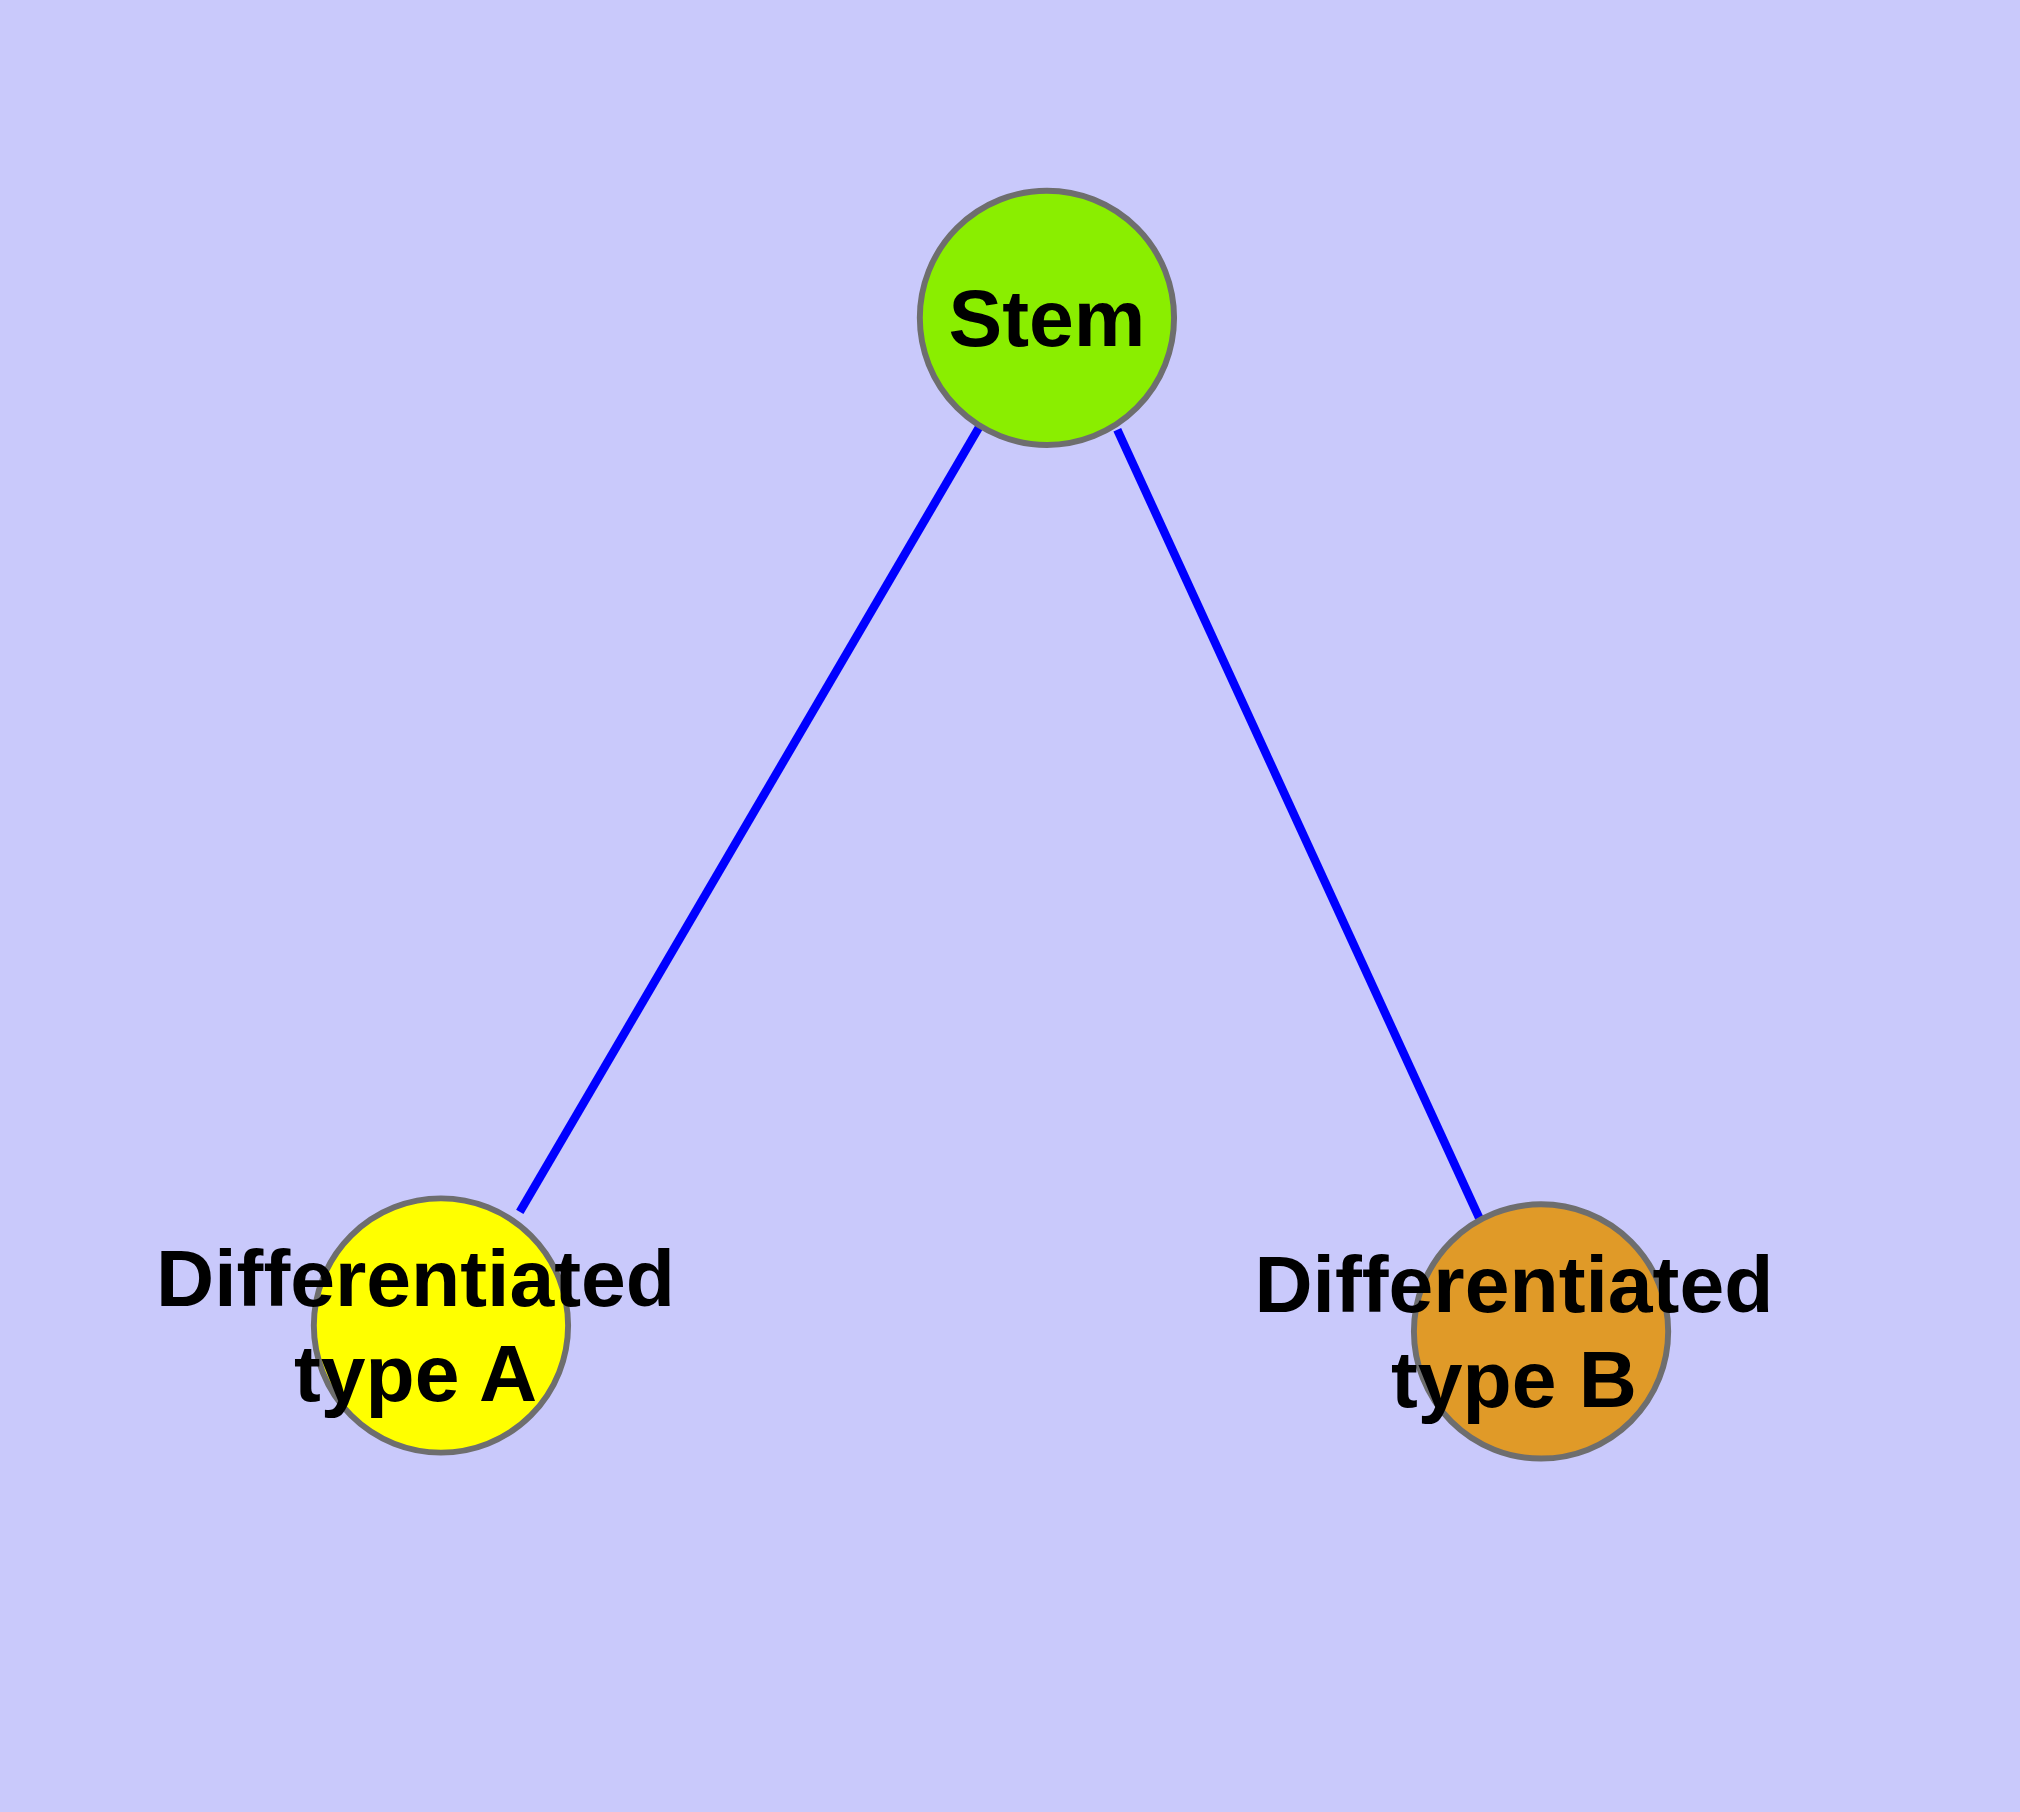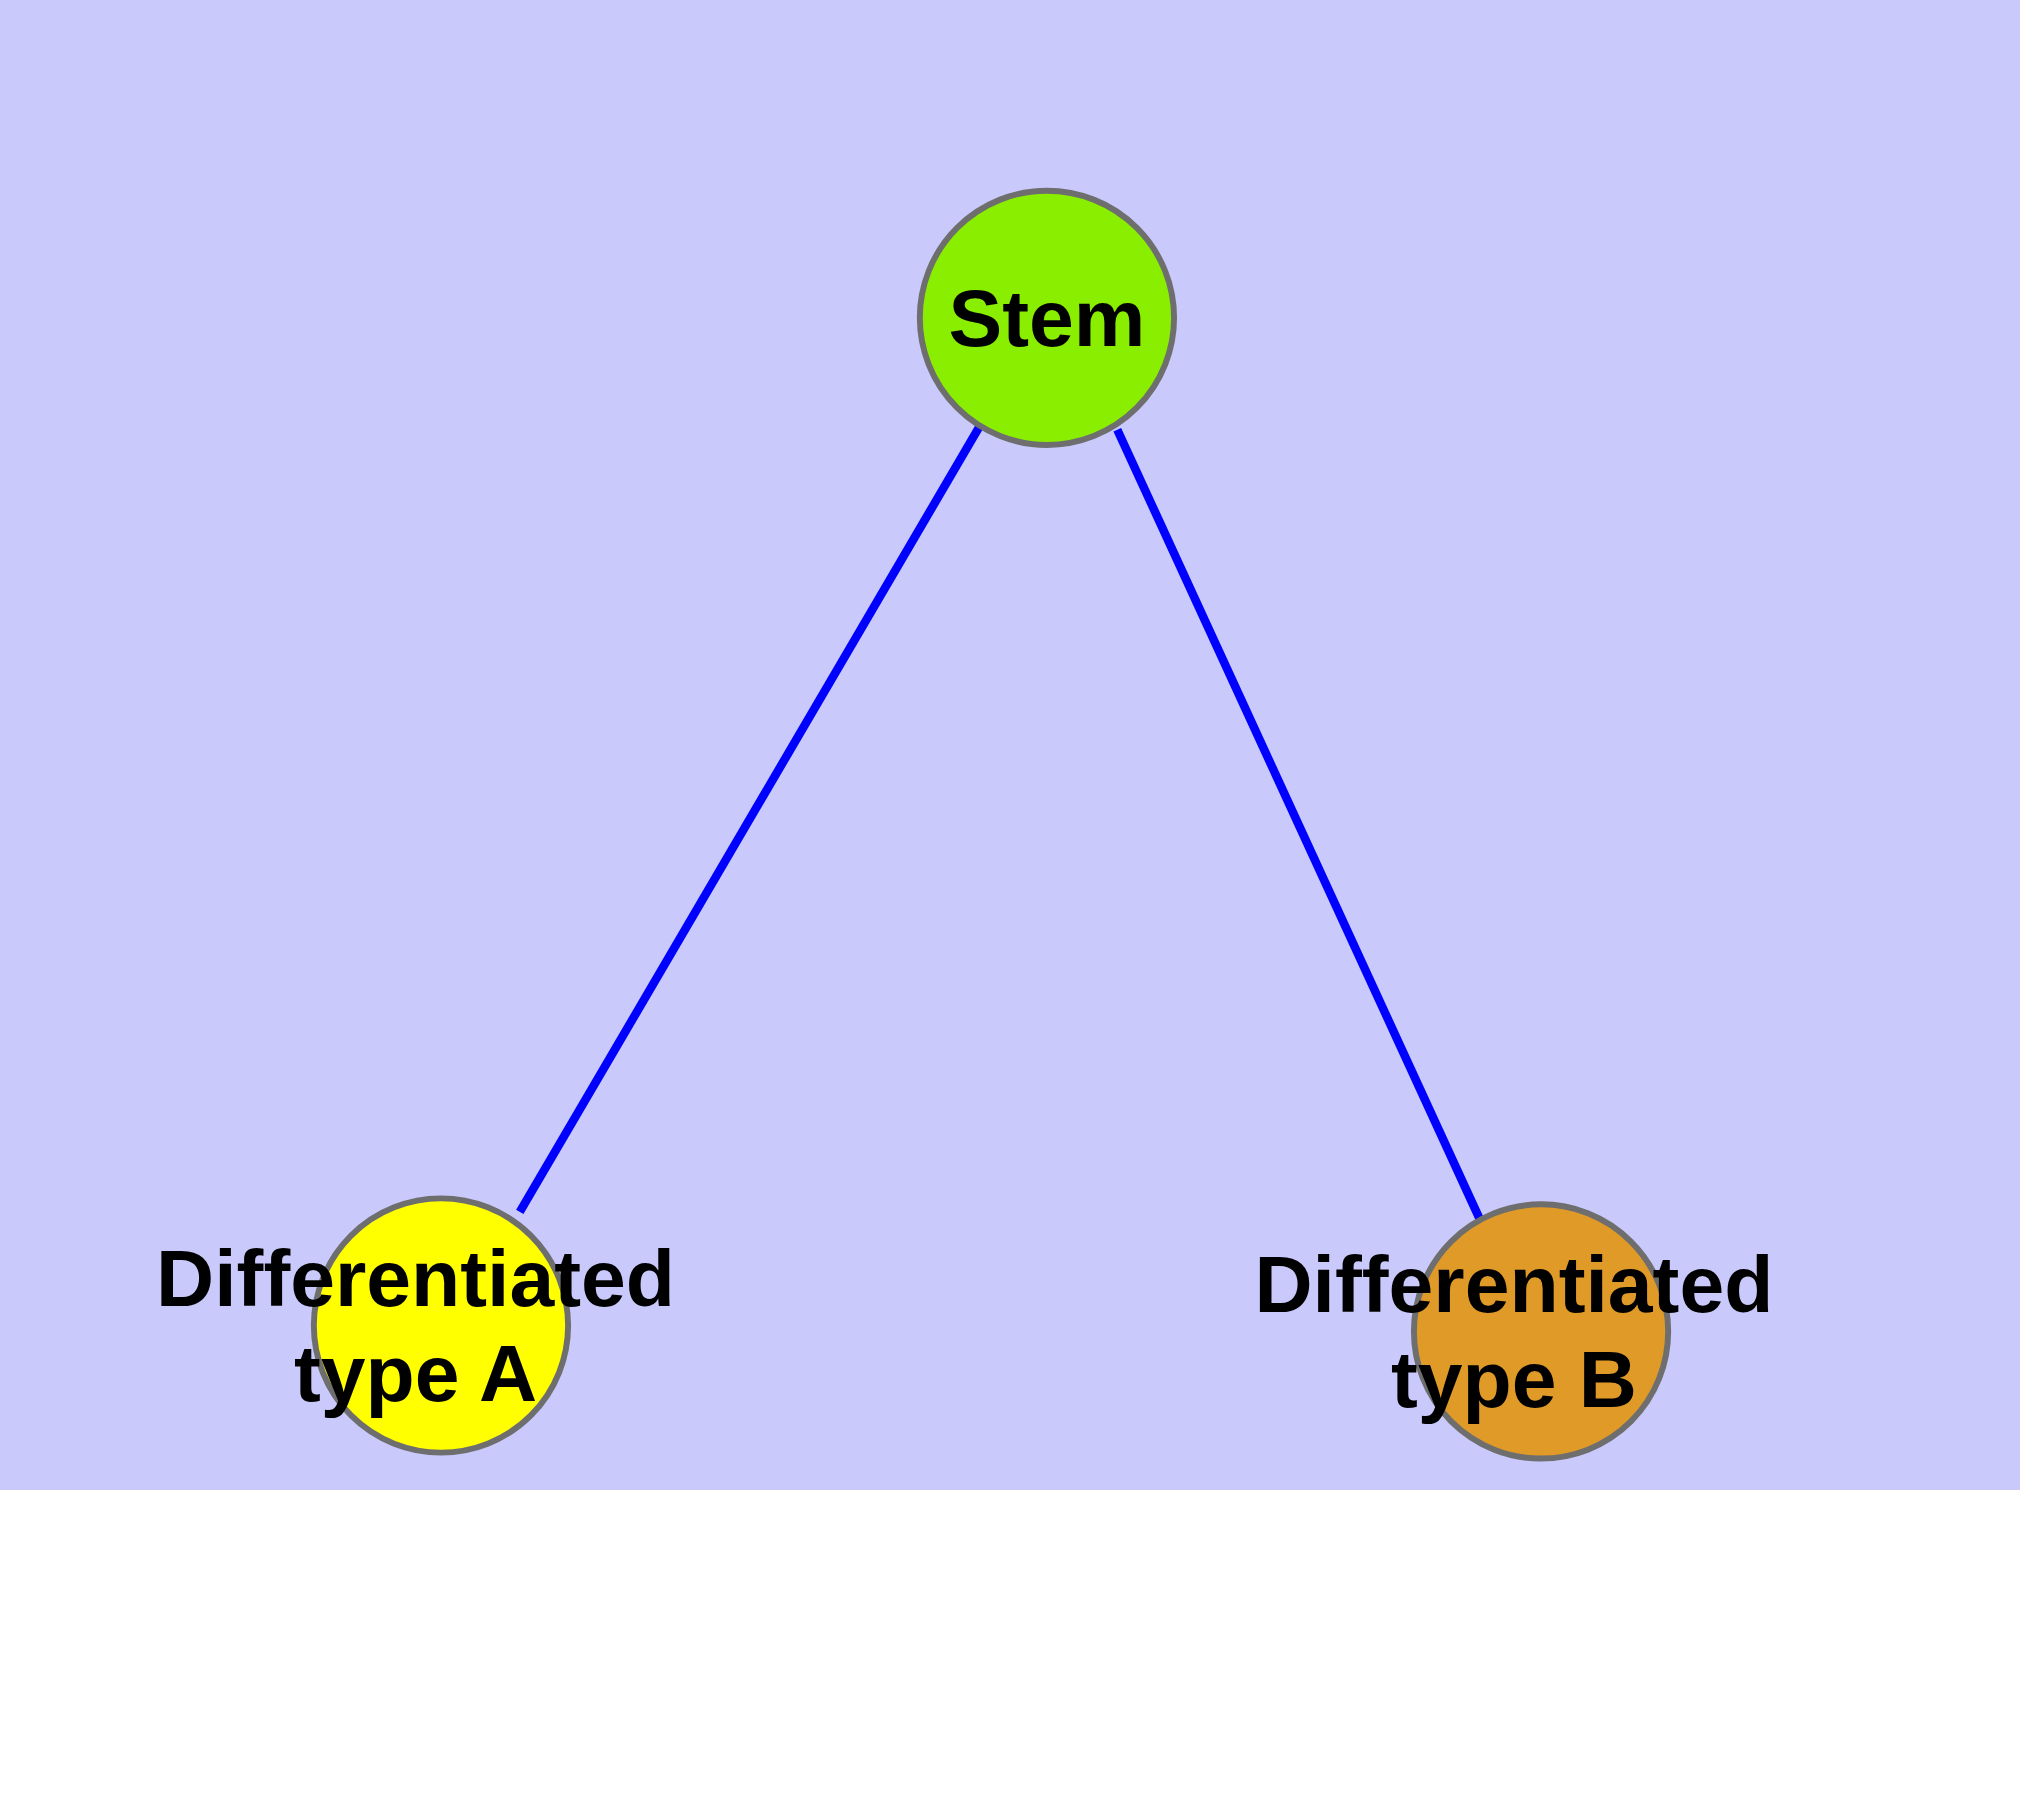--- a/index.html
+++ b/index.html
@@ -3,21 +3,21 @@
 <meta charset="utf-8">
 <style>
   html, body {
     margin: 0;
     padding: 0;
     background: #ffffff;
   }
   #canvas {
     position: relative;
     width: 2021px;
-    height: 1490px;
+    height: 1812px;
     background: #c9c9fb;
     overflow: hidden;
     font-family: "Liberation Sans", sans-serif;
   }
   #graph-svg {
     position: absolute;
     left: 0;
     top: 0;
     width: 2021px;
     height: 1812px;

